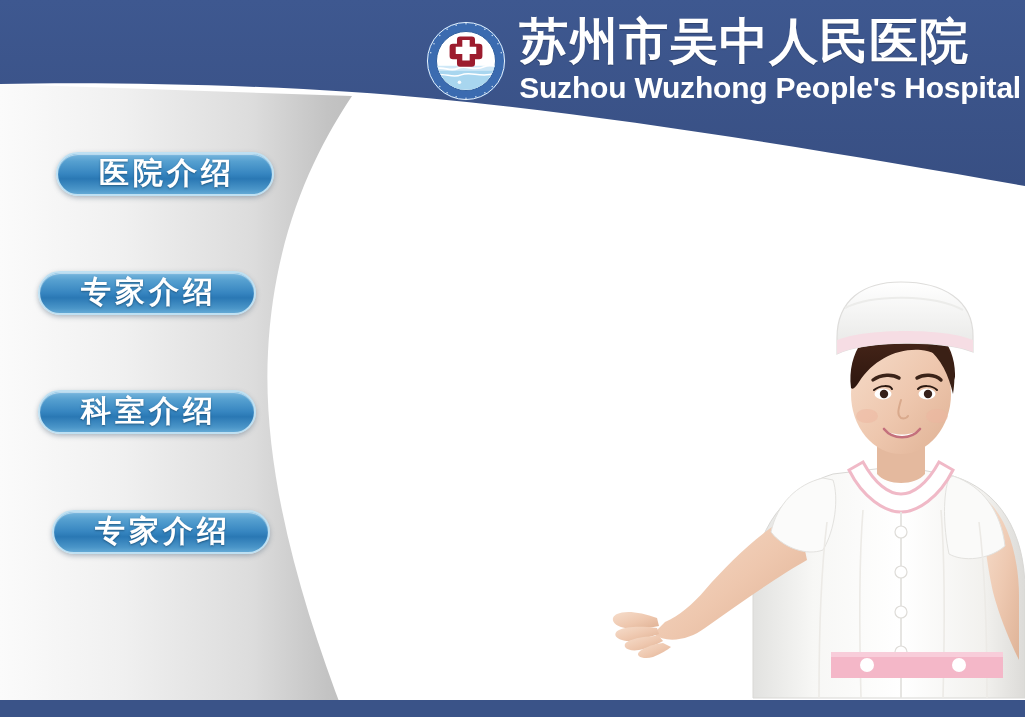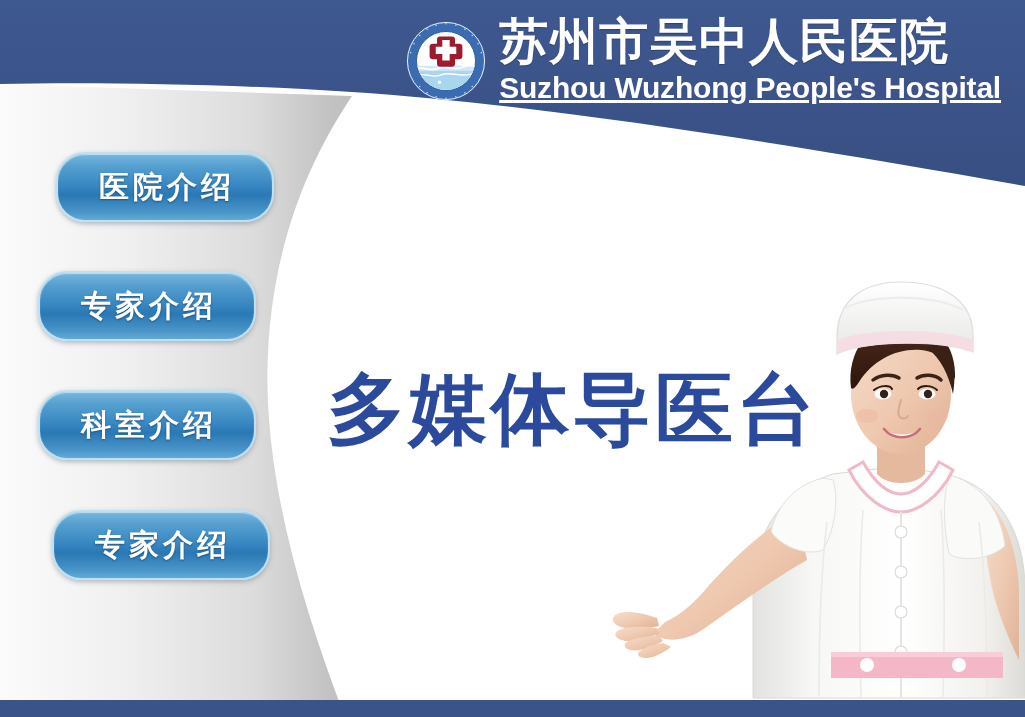--- a/index.html
+++ b/index.html
@@ -30,21 +30,21 @@
 
   
   .header-content {
     position: absolute;
     left: 0; top: 0;
     width: 1025px;
     height: 120px;
     display: flex;
     align-items: center;
     justify-content: flex-end;
-    padding-right: 24px;
+    padding-right: 4px;
     box-sizing: border-box;
     pointer-events: none;
     text-align: right;
   }
 
   .logo-wrap {
     width: 82px;
     height: 82px;
     flex: 0 0 auto;
     margin-right: 12px;
@@ -70,48 +70,47 @@
   }
 
   .hospital-en {
     color: #ffffff;
     font-size: 30px;
     font-weight: bold;
     margin-top: 7px;
     white-space: nowrap;
     letter-spacing: -0.2px;
     font-family: "Liberation Sans", sans-serif;
-    text-decoration: underline;
   }
 
   
   .nav {
     position: absolute;
     left: 0;
     top: 152px;
     width: 300px;
   }
 
   .nav-btn {
     position: absolute;
     width: 218px;
-    height: 70px;
+    height: 44px;
     border-radius: 29px;
     background: linear-gradient(to bottom,
                 #79b7de 0%,
                 #56a0d0 18%,
                 #3685c0 50%,
                 #2a78b4 62%,
                 #4a95c8 88%,
                 #63a9d5 100%);
     border: 2px solid #bfe0f2;
     box-shadow: 0 2px 5px rgba(90,110,130,0.45),
                 inset 0 1px 1px rgba(255,255,255,0.55);
     display: flex;
-    align-items: center;
+    align-items: flex-end;
     justify-content: center;
     box-sizing: border-box;
     cursor: pointer;
   }
 
   .nav-btn .lbl {
     color: #ffffff;
     font-size: 30px;
     font-weight: bold;
     letter-spacing: 4px;
@@ -259,21 +258,20 @@
 
     <div class="nav-btn b2">
       <span class="lbl">科室介绍</span>
     </div>
 
     <div class="nav-btn b3">
       <span class="lbl">专家介绍</span>
     </div>
   </div>
 
-  <div class="main-title">多媒体导医台</div>
 
   <svg class="nurse" viewBox="0 0 430 440">
     <defs>
       <linearGradient id="uniShade" x1="0" y1="0" x2="1" y2="0">
         <stop offset="0%" stop-color="#e2e2e0"></stop>
         <stop offset="22%" stop-color="#f7f7f5"></stop>
         <stop offset="55%" stop-color="#ffffff"></stop>
         <stop offset="85%" stop-color="#f2f1ee"></stop>
         <stop offset="100%" stop-color="#dcdbd8"></stop>
       </linearGradient>

